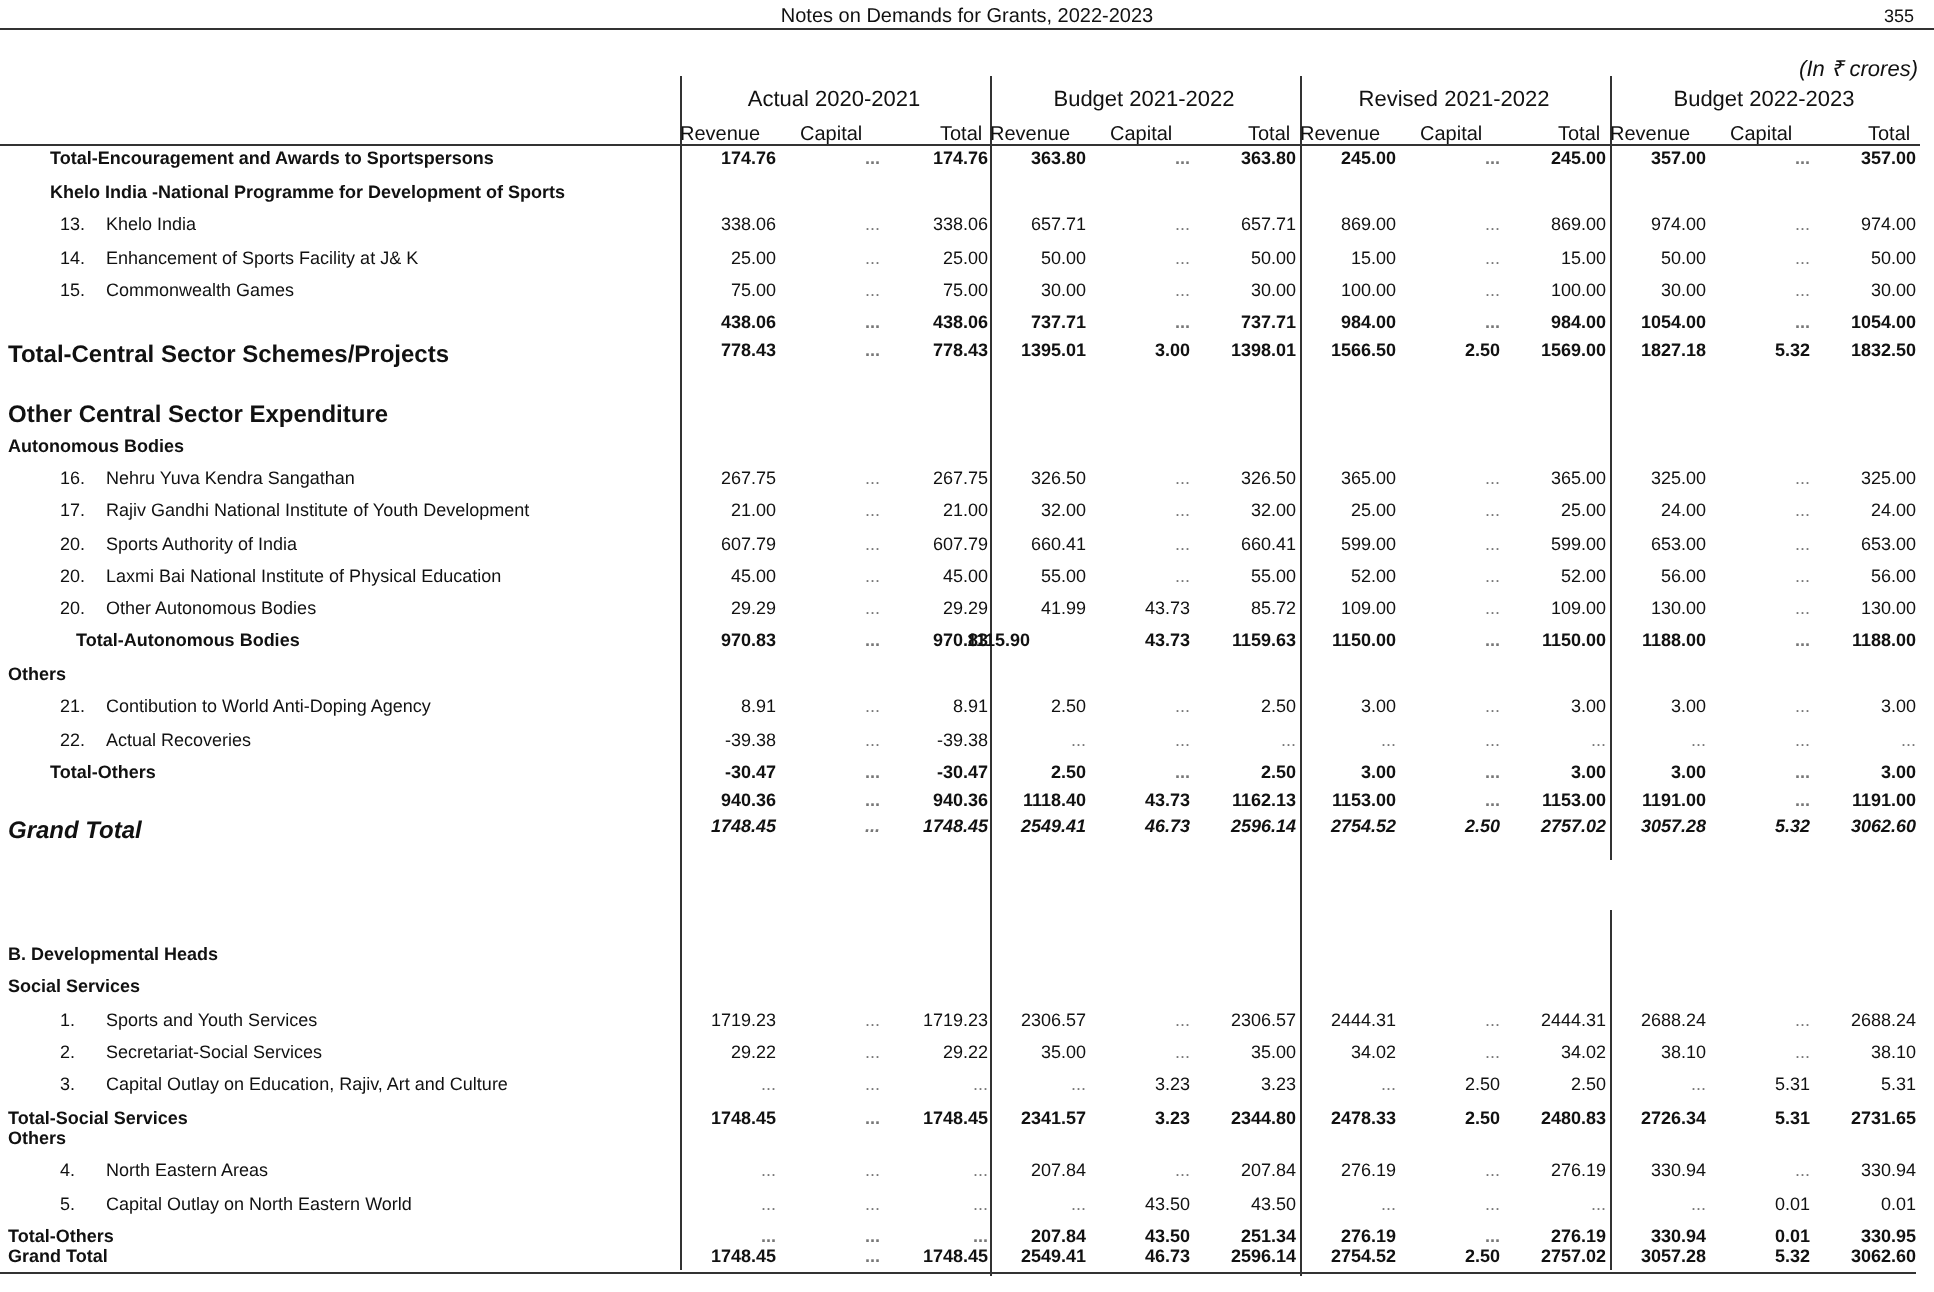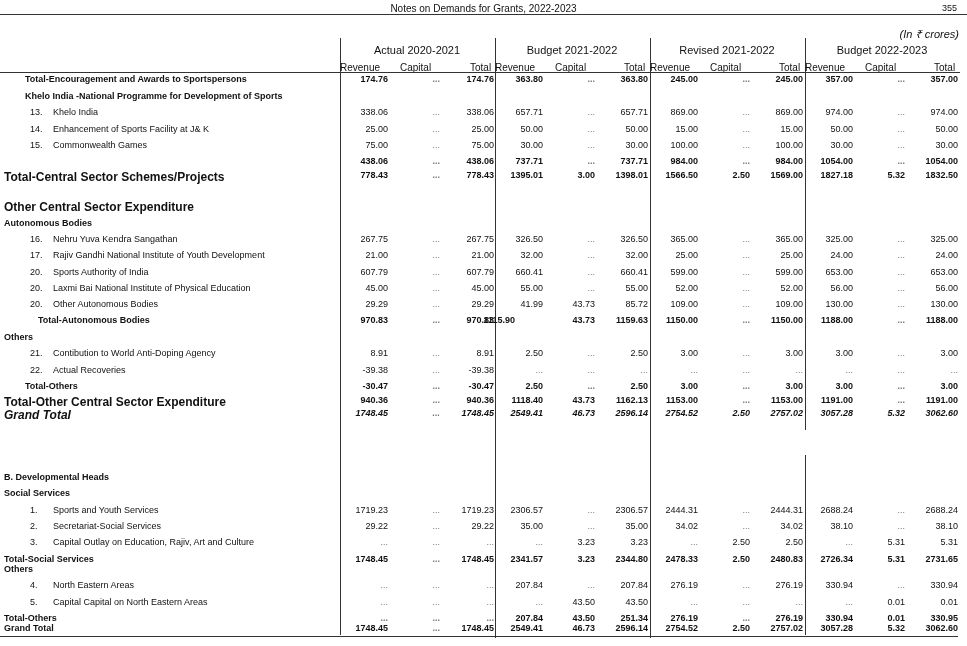--- a/index.html
+++ b/index.html
@@ -298,21 +298,20 @@
       <span class="v b dots" style="left: 545px;">...</span>
       <span class="v b" style="left: 598px;">2.50</span>
       <span class="v b" style="left: 648px;">3.00</span>
       <span class="v b dots" style="left: 700px;">...</span>
       <span class="v b" style="left: 753px;">3.00</span>
       <span class="v b" style="left: 803px;">3.00</span>
       <span class="v b dots" style="left: 855px;">...</span>
       <span class="v b" style="left: 908px;">3.00</span>
     </div>
     <div class="row" style="top: 395px;">
-      <span class="lab big" style="left: 4px;">Total-Other Central Sector Expenditure</span>
       <span class="v b" style="left: 338px;">940.36</span>
       <span class="v b dots" style="left: 390px;">...</span>
       <span class="v b" style="left: 444px;">940.36</span>
       <span class="v b" style="left: 493px;">1118.40</span>
       <span class="v b" style="left: 545px;">43.73</span>
       <span class="v b" style="left: 598px;">1162.13</span>
       <span class="v b" style="left: 648px;">1153.00</span>
       <span class="v b dots" style="left: 700px;">...</span>
       <span class="v b" style="left: 753px;">1153.00</span>
       <span class="v b" style="left: 803px;">1191.00</span>
@@ -417,21 +416,21 @@
       <span class="v " style="left: 598px;">207.84</span>
       <span class="v " style="left: 648px;">276.19</span>
       <span class="v  dots" style="left: 700px;">...</span>
       <span class="v " style="left: 753px;">276.19</span>
       <span class="v " style="left: 803px;">330.94</span>
       <span class="v  dots" style="left: 855px;">...</span>
       <span class="v " style="left: 908px;">330.94</span>
     </div>
     <div class="row" style="top: 597px;">
       <span class="lab" style="left: 30px;">5.</span>
-      <span class="lab " style="left: 53px;">Capital Capital on North Eastern Areas</span>
+      <span class="lab " style="left: 53px;">Capital Outlay on North Eastern World</span>
       <span class="v  dots" style="left: 338px;">...</span>
       <span class="v  dots" style="left: 390px;">...</span>
       <span class="v  dots" style="left: 444px;">...</span>
       <span class="v  dots" style="left: 493px;">...</span>
       <span class="v " style="left: 545px;">43.50</span>
       <span class="v " style="left: 598px;">43.50</span>
       <span class="v  dots" style="left: 648px;">...</span>
       <span class="v  dots" style="left: 700px;">...</span>
       <span class="v  dots" style="left: 753px;">...</span>
       <span class="v  dots" style="left: 803px;">...</span>

